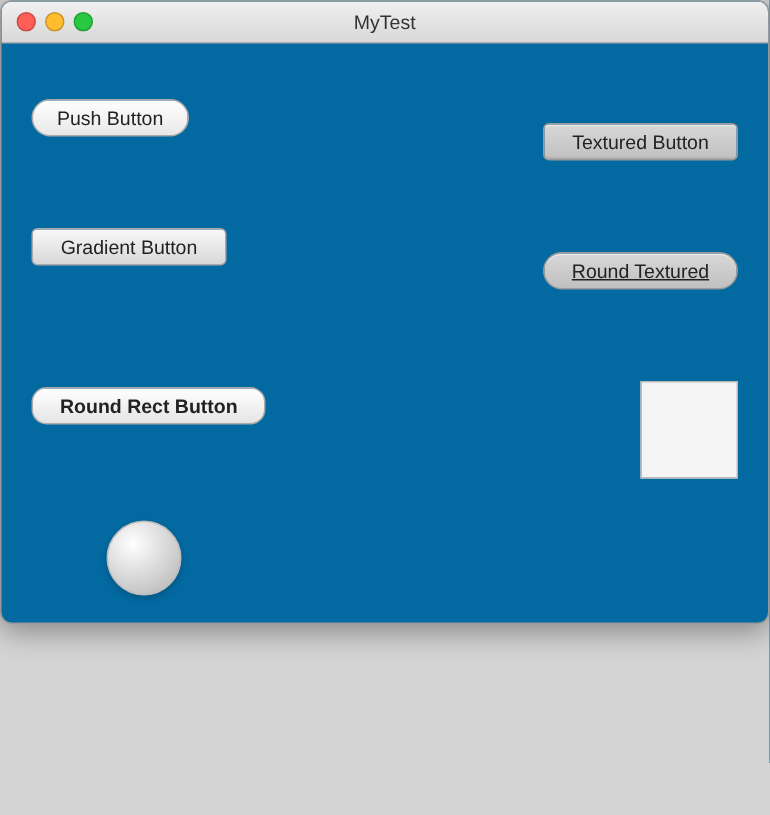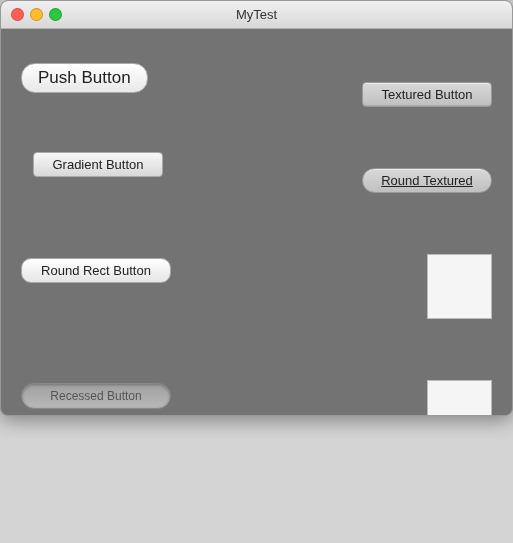--- a/index.html
+++ b/index.html
@@ -12,21 +12,21 @@
       width: 513px;
       height: 543px;
       background: #d4d4d4;
       font-family: -apple-system, 'Helvetica Neue', Arial, sans-serif;
       overflow: hidden;
     }
 
     .window {
       width: 513px;
       height: 416px;
-      background: #737373;
+      background: #0369a1;
       border-radius: 8px;
       border: 1px solid #999;
       box-shadow: 0 4px 20px rgba(0,0,0,0.4);
       display: flex;
       flex-direction: column;
       overflow: hidden;
     }
 
     .titlebar {
       height: 28px;
@@ -91,21 +91,21 @@
       justify-content: flex-end;
       margin-top: 33px;
     }
 
     
     .btn-push {
       background: linear-gradient(to bottom, #ffffff, #e8e8e8);
       border: 1px solid #aaa;
       border-radius: 14px;
       padding: 4px 16px;
-      font-size: 17px;
+      font-size: 13px;
       color: #222;
       cursor: pointer;
       min-width: 100px;
       text-align: center;
     }
 
     
     .btn-textured {
       background: linear-gradient(to bottom, #d8d8d8, #c0c0c0);
       border: 1px solid #999;
@@ -123,21 +123,20 @@
     .btn-gradient {
       background: linear-gradient(to bottom, #f8f8f8, #d8d8d8);
       border: 1px solid #aaa;
       border-radius: 4px;
       padding: 4px 14px;
       font-size: 13px;
       color: #222;
       cursor: pointer;
       min-width: 130px;
       text-align: center;
-      margin-left: 12px;
     }
 
     
     .btn-round-textured {
       background: linear-gradient(to bottom, #d8d8d8, #c0c0c0);
       border: 1px solid #999;
       border-radius: 14px;
       padding: 4px 16px;
       font-size: 13px;
       color: #222;
@@ -152,20 +151,21 @@
     .btn-round-rect {
       background: linear-gradient(to bottom, #ffffff, #e5e5e5);
       border: 1px solid #aaa;
       border-radius: 10px;
       padding: 4px 18px;
       font-size: 13px;
       color: #222;
       cursor: pointer;
       min-width: 150px;
       text-align: center;
+      font-weight: bold;
     }
 
     
     .btn-recessed {
       background: linear-gradient(to bottom, #a0a0a0, #b8b8b8);
       border: 1px solid #888;
       border-radius: 14px;
       padding: 5px 22px;
       font-size: 12px;
       color: #555;
@@ -292,28 +292,20 @@
 
     <div class="row">
       <div class="left-cell">
         <button class="btn-round-rect">Round Rect Button</button>
       </div>
       <div class="right-cell">
         <div class="square-box"></div>
       </div>
     </div>
 
-    <div class="row">
-      <div class="left-cell">
-        <button class="btn-recessed">Recessed Button</button>
-      </div>
-      <div class="right-cell">
-        <div class="square-box"></div>
-      </div>
-    </div>
 
     <div class="row">
       <div class="left-cell">
         <div style="margin-left: 50px;">
           <button class="btn-round-circle"></button>
         </div>
       </div>
       <div class="right-cell"></div>
     </div>
 

